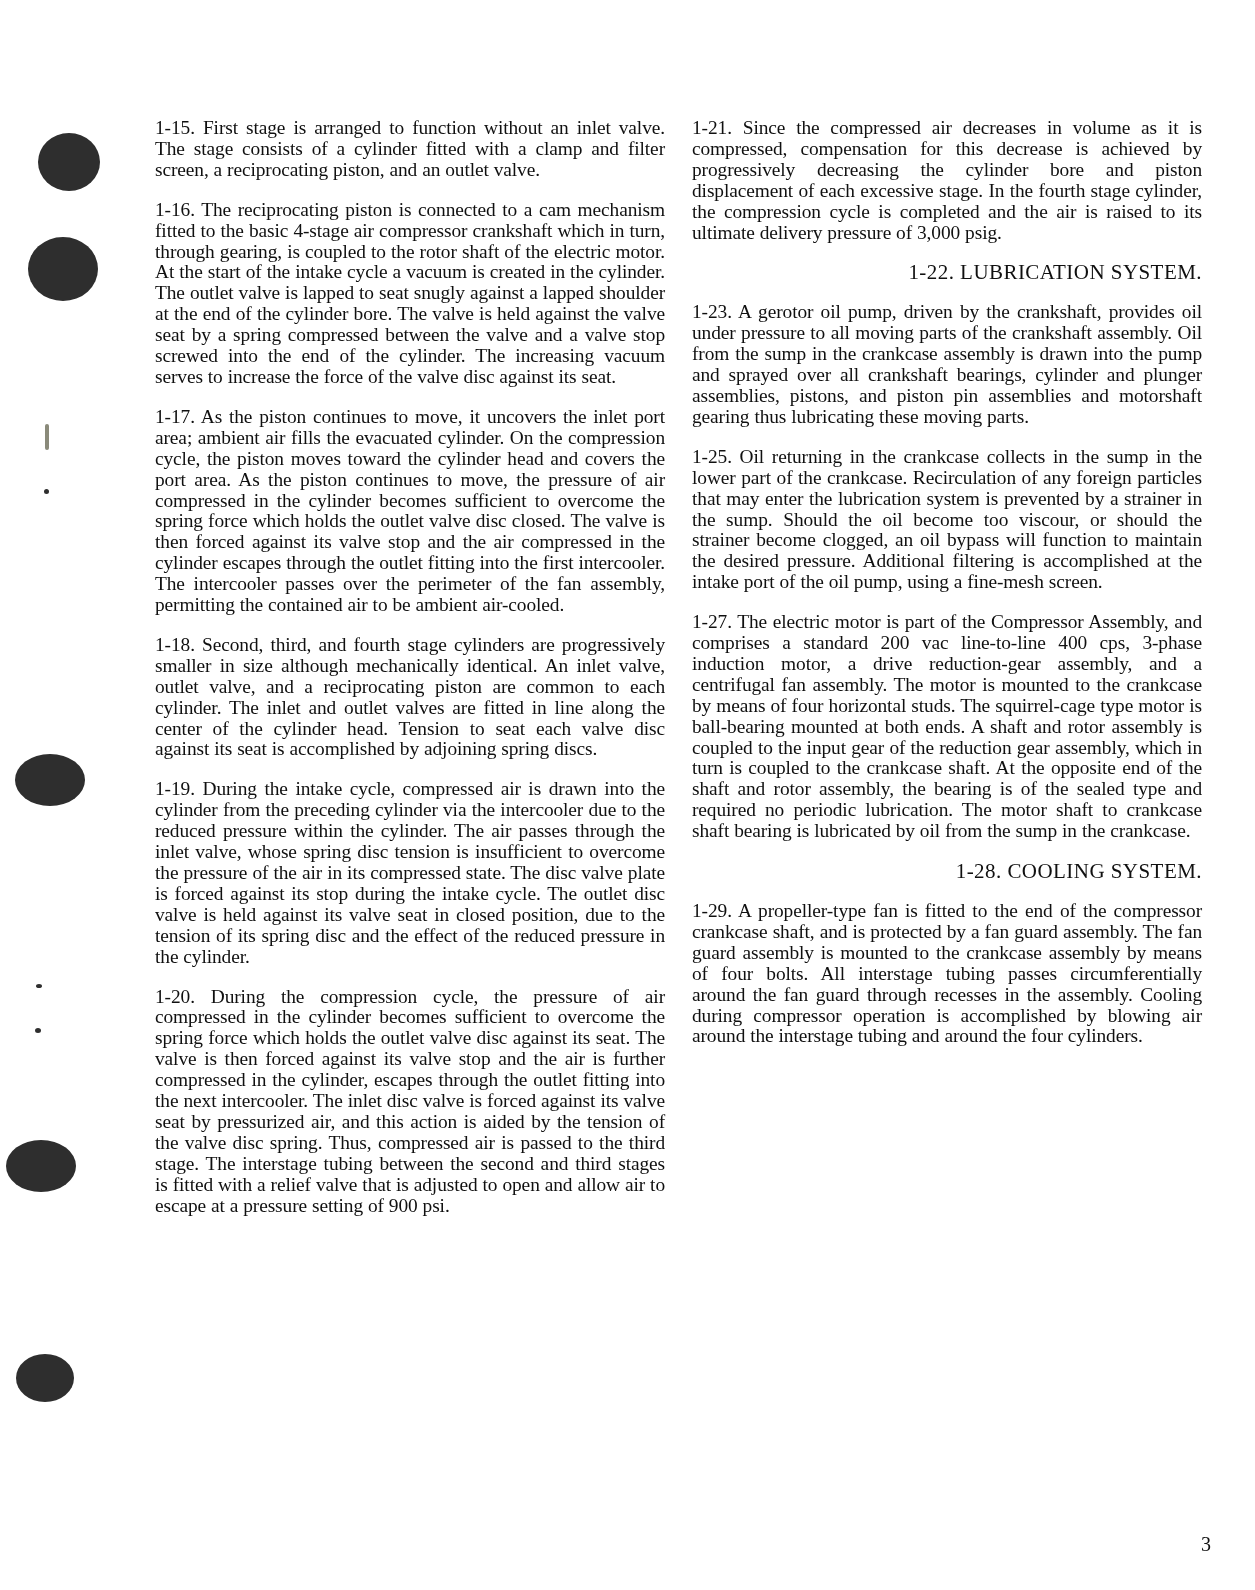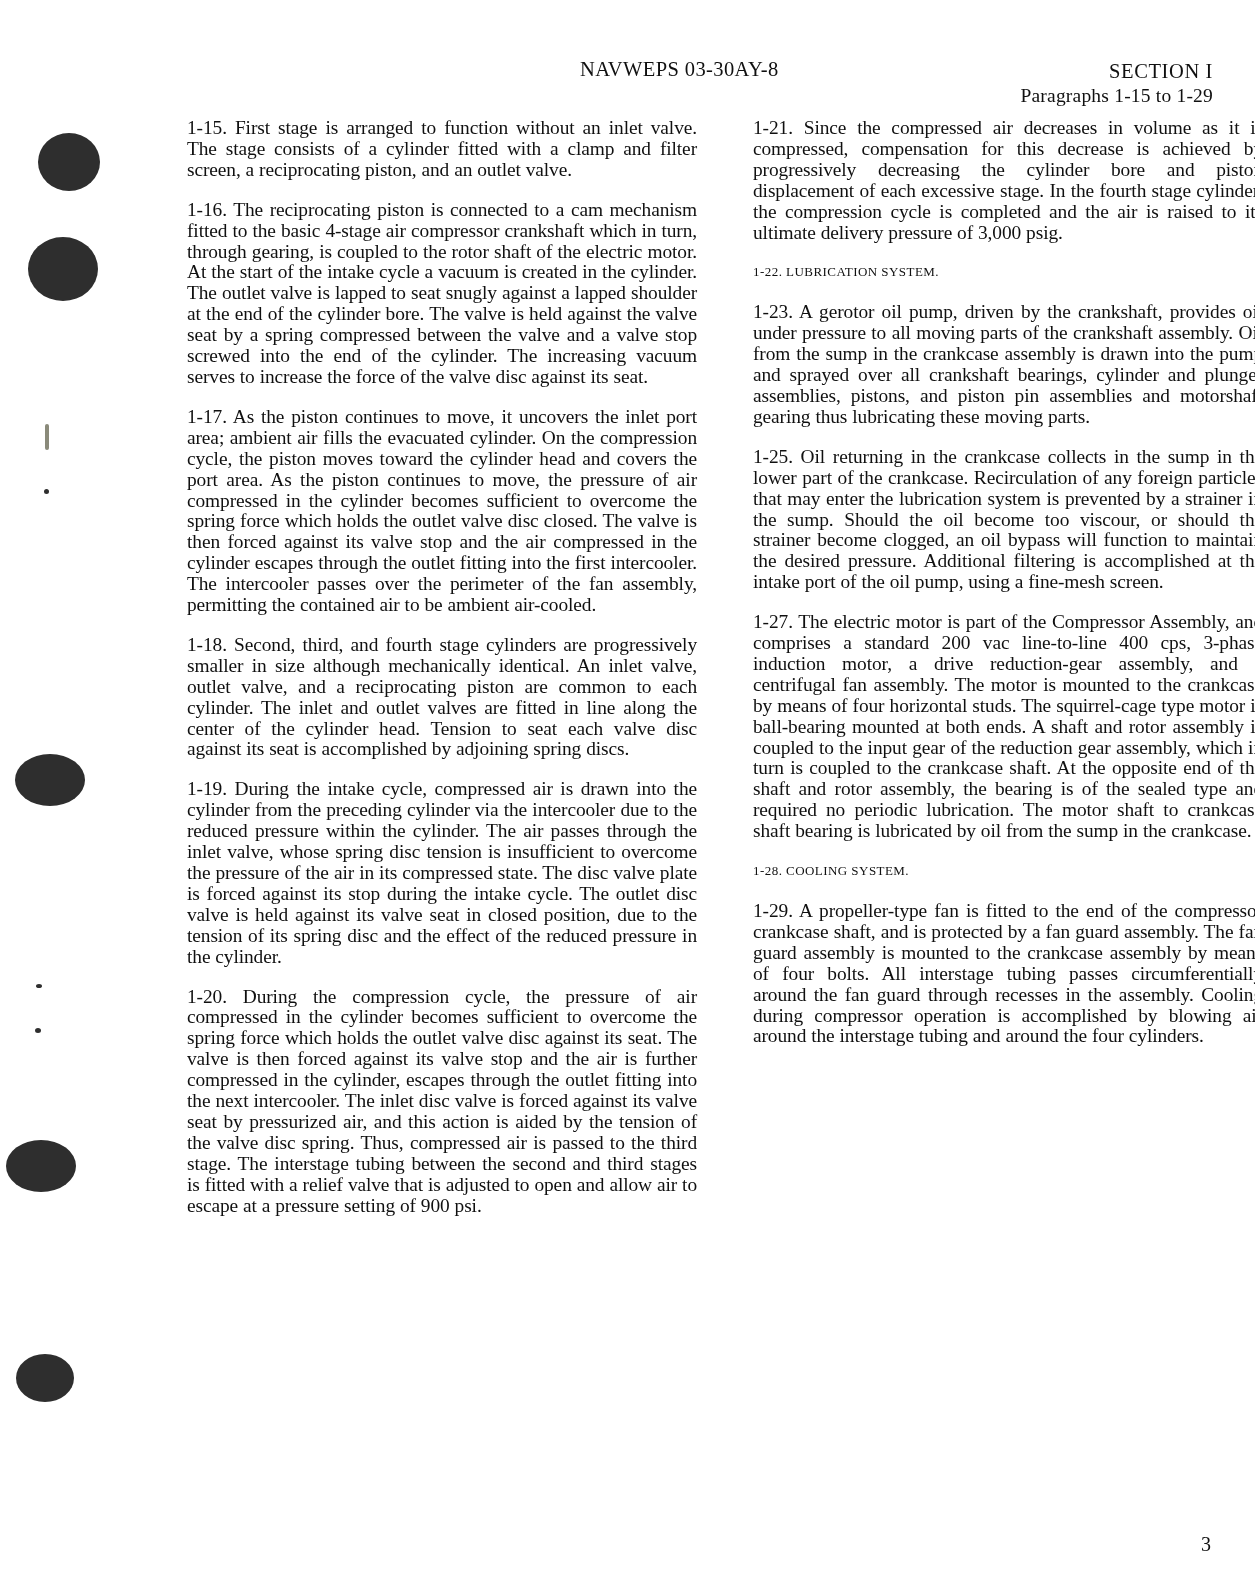--- a/index.html
+++ b/index.html
@@ -63,24 +63,23 @@
     white-space: nowrap;
   }
 
   
   .columns {
     position: absolute;
     left: 0;
     right: 0;
     top: 118px;
     display: flex;
-    gap: 56px;
+    gap: 27px;
     padding: 0 42px 0 155px;
     box-sizing: border-box;
-    margin-left: 32px;
   }
   .col {
     width: 510px;
     flex: 0 0 510px;
   }
 
   p.para {
     margin: 0 0 19px 0;
     font-size: 19.4px;
     line-height: 20.9px;
@@ -88,23 +87,23 @@
     text-justify: inter-word;
     letter-spacing: -0.1px;
     word-spacing: 0.2px;
     hyphens: none;
   }
   p.para:last-child { margin-bottom: 0; }
 
   
   p.heading {
     margin: 0 0 19px 0;
-    font-size: 13px;
+    font-size: 21px;
     line-height: 20.9px;
-    text-align: left;
+    text-align: right;
     letter-spacing: 0.45px;
   }
 
   .gap-lg { margin-bottom: 34px; }
   .gap-xl { margin-bottom: 44px; }
 
   
   .folio {
     position: absolute;
     right: 44px;
@@ -120,27 +119,20 @@
   <div class="artifact" style="left:38px; top:133px; width:62px; height:58px;"></div>
   <div class="artifact" style="left:28px; top:237px; width:70px; height:64px;"></div>
   <div class="artifact" style="left:45px; top:424px; width:4px; height:26px; border-radius:2px; background:#8a8a7a;"></div>
   <div class="artifact" style="left:44px; top:489px; width:5px; height:5px;"></div>
   <div class="artifact" style="left:15px; top:754px; width:70px; height:52px;"></div>
   <div class="artifact" style="left:36px; top:984px; width:6px; height:4px;"></div>
   <div class="artifact" style="left:35px; top:1028px; width:6px; height:5px;"></div>
   <div class="artifact" style="left:6px; top:1140px; width:70px; height:52px;"></div>
   <div class="artifact" style="left:16px; top:1354px; width:58px; height:48px;"></div>
 
-  <div class="header">
-    <div class="header-center">NAVWEPS 03-30AY-8</div>
-    <div class="header-right">
-      <div class="sec">SECTION I</div>
-      <div class="paras">Paragraphs 1-15 to 1-29</div>
-    </div>
-  </div>
 
   <div class="columns">
 
     <div class="col">
       <p class="para">1-15. First stage is arranged to function without an inlet valve. The stage consists of a cylinder fitted with a clamp and filter screen, a reciprocating piston, and an outlet valve.</p>
       <p class="para">1-16. The reciprocating piston is connected to a cam mechanism fitted to the basic 4-stage air compressor crankshaft which in turn, through gearing, is coupled to the rotor shaft of the electric motor. At the start of the intake cycle a vacuum is created in the cylinder. The outlet valve is lapped to seat snugly against a lapped shoulder at the end of the cylinder bore. The valve is held against the valve seat by a spring compressed between the valve and a valve stop screwed into the end of the cylinder. The increasing vacuum serves to increase the force of the valve disc against its seat.</p>
       <p class="para">1-17. As the piston continues to move, it uncovers the inlet port area; ambient air fills the evacuated cylinder. On the compression cycle, the piston moves toward the cylinder head and covers the port area. As the piston continues to move, the pressure of air compressed in the cylinder becomes sufficient to overcome the spring force which holds the outlet valve disc closed. The valve is then forced against its valve stop and the air compressed in the cylinder escapes through the outlet fitting into the first intercooler. The intercooler passes over the perimeter of the fan assembly, permitting the contained air to be ambient air-cooled.</p>
       <p class="para">1-18. Second, third, and fourth stage cylinders are progressively smaller in size although mechanically identical. An inlet valve, outlet valve, and a reciprocating piston are common to each cylinder. The inlet and outlet valves are fitted in line along the center of the cylinder head. Tension to seat each valve disc against its seat is accomplished by adjoining spring discs.</p>
       <p class="para">1-19. During the intake cycle, compressed air is drawn into the cylinder from the preceding cylinder via the intercooler due to the reduced pressure within the cylinder. The air passes through the inlet valve, whose spring disc tension is insufficient to overcome the pressure of the air in its compressed state. The disc valve plate is forced against its stop during the intake cycle. The outlet disc valve is held against its valve seat in closed position, due to the tension of its spring disc and the effect of the reduced pressure in the cylinder.</p>
       <p class="para">1-20. During the compression cycle, the pressure of air compressed in the cylinder becomes sufficient to overcome the spring force which holds the outlet valve disc against its seat. The valve is then forced against its valve stop and the air is further compressed in the cylinder, escapes through the outlet fitting into the next intercooler. The inlet disc valve is forced against its valve seat by pressurized air, and this action is aided by the tension of the valve disc spring. Thus, compressed air is passed to the third stage. The interstage tubing between the second and third stages is fitted with a relief valve that is adjusted to open and allow air to escape at a pressure setting of 900 psi.</p>

